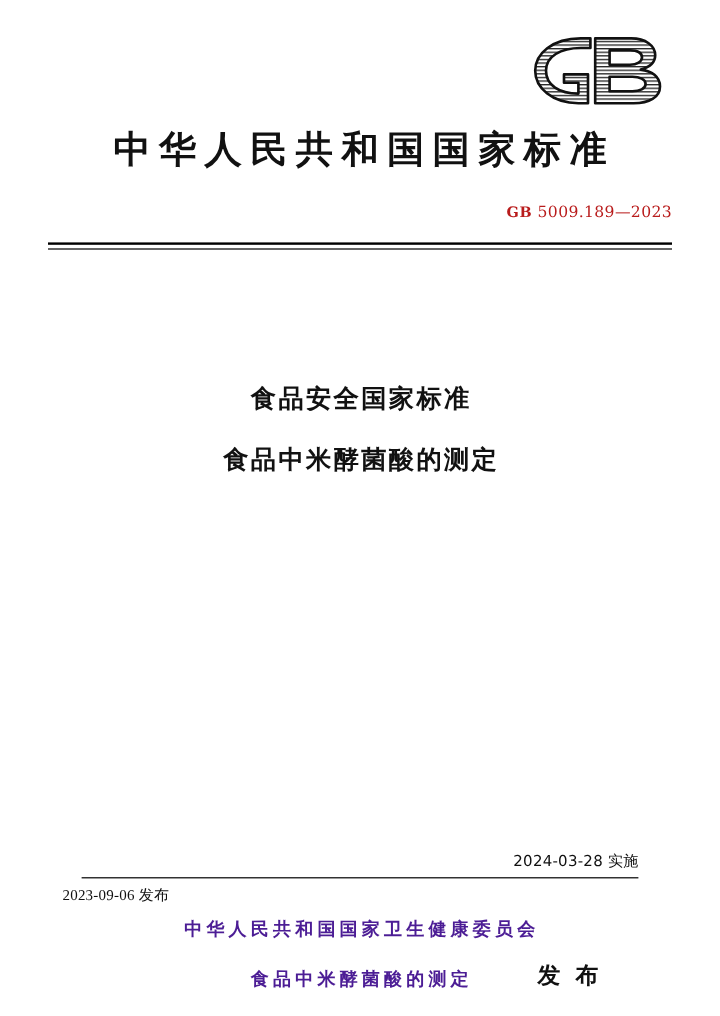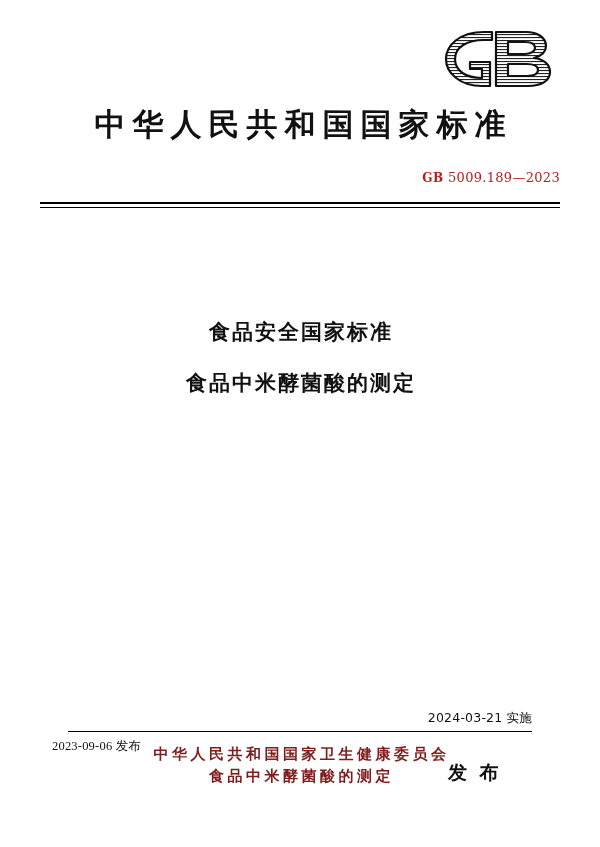--- a/index.html
+++ b/index.html
@@ -140,23 +140,24 @@
   .issuers-inner {
     display: inline-block;
     position: relative;
     text-align: center;
   }
   .issuer-line {
     font-family: "DejaVu Serif", serif;
     font-weight: bold;
     font-size: 15px;
     letter-spacing: 3.5px;
-    color: #7f1d1d;
+    color: #4c1d95;
     line-height: 22px;
     padding-left: 3px;
+    margin-top: 20px;
   }
   .publish-word {
     position: absolute;
     right: -52px;
     bottom: 1px;
     font-family: "DejaVu Serif", serif;
     font-weight: bold;
     font-size: 19px;
     letter-spacing: 3px;
     color: #111;
@@ -193,21 +194,21 @@
 
   <div class="rule-top"></div>
   <div class="rule-bottom"></div>
 
   <div class="subject">
     <div class="line">食品安全国家标准</div>
     <div class="line">食品中米酵菌酸的测定</div>
   </div>
 
   <div class="date-issue">2023-09-06 发布</div>
-  <div class="date-impl">2024-03-21 实施</div>
+  <div class="date-impl">2024-03-28 实施</div>
   <div class="footer-rule"></div>
 
   <div class="issuers">
     <div class="issuers-inner">
       <div class="issuer-line">中华人民共和国国家卫生健康委员会</div>
       <div class="issuer-line">食品中米酵菌酸的测定</div>
       <div class="publish-word">发 布</div>
     </div>
   </div>
 

